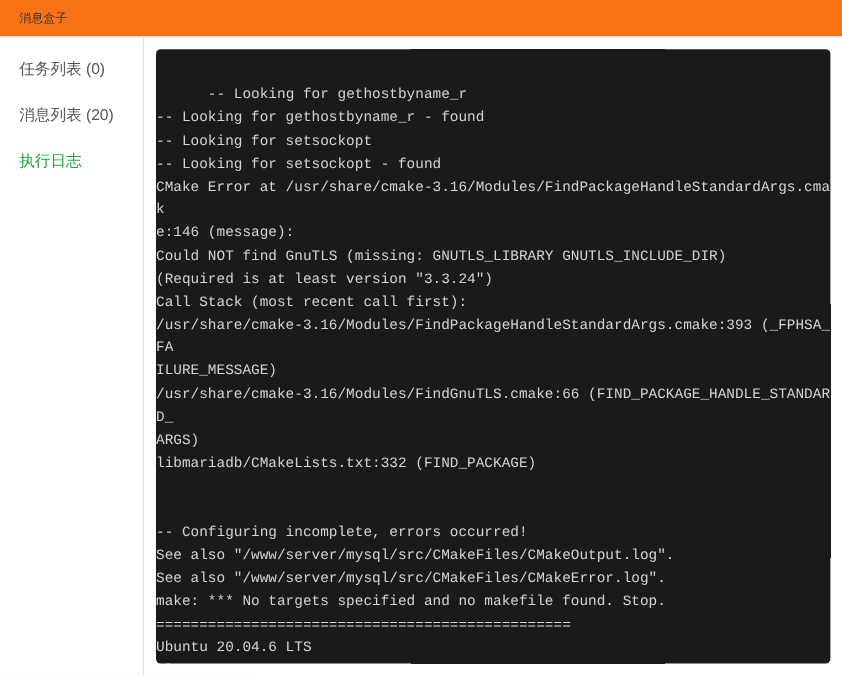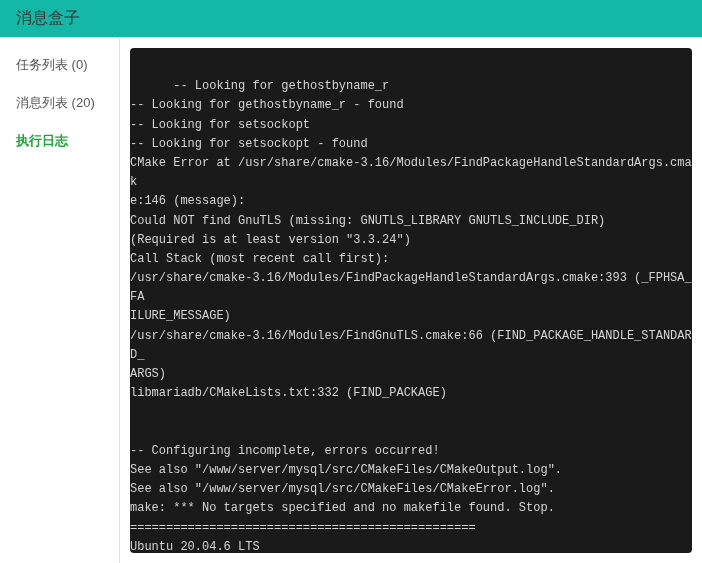--- a/index.html
+++ b/index.html
@@ -7,23 +7,23 @@
       width: 702px;
       height: 563px;
       font-family: "Microsoft YaHei", SimSun, sans-serif;
       background: #f5f5f5;
       display: flex;
       flex-direction: column;
       overflow: hidden;
     }
 
     .title-bar {
-      background: #14b8a6;
+      background: #f97316;
       padding: 8px 16px;
-      font-size: 16px;
+      font-size: 10px;
       color: #333;
       border-bottom: 1px solid #e0e0e0;
     }
 
     .main-container {
       display: flex;
       flex: 1;
       overflow: hidden;
       justify-content: flex-end;
     }
@@ -40,21 +40,21 @@
     .sidebar-item {
       padding: 10px 16px;
       font-size: 13px;
       color: #555;
       cursor: pointer;
       white-space: nowrap;
     }
 
     .sidebar-item.active {
       color: #20a53a;
-      font-weight: bold;
+      font-weight: normal;
     }
 
     .content-area {
       flex: 1;
       display: flex;
       flex-direction: column;
       overflow: hidden;
       background: #fff;
     }
 

